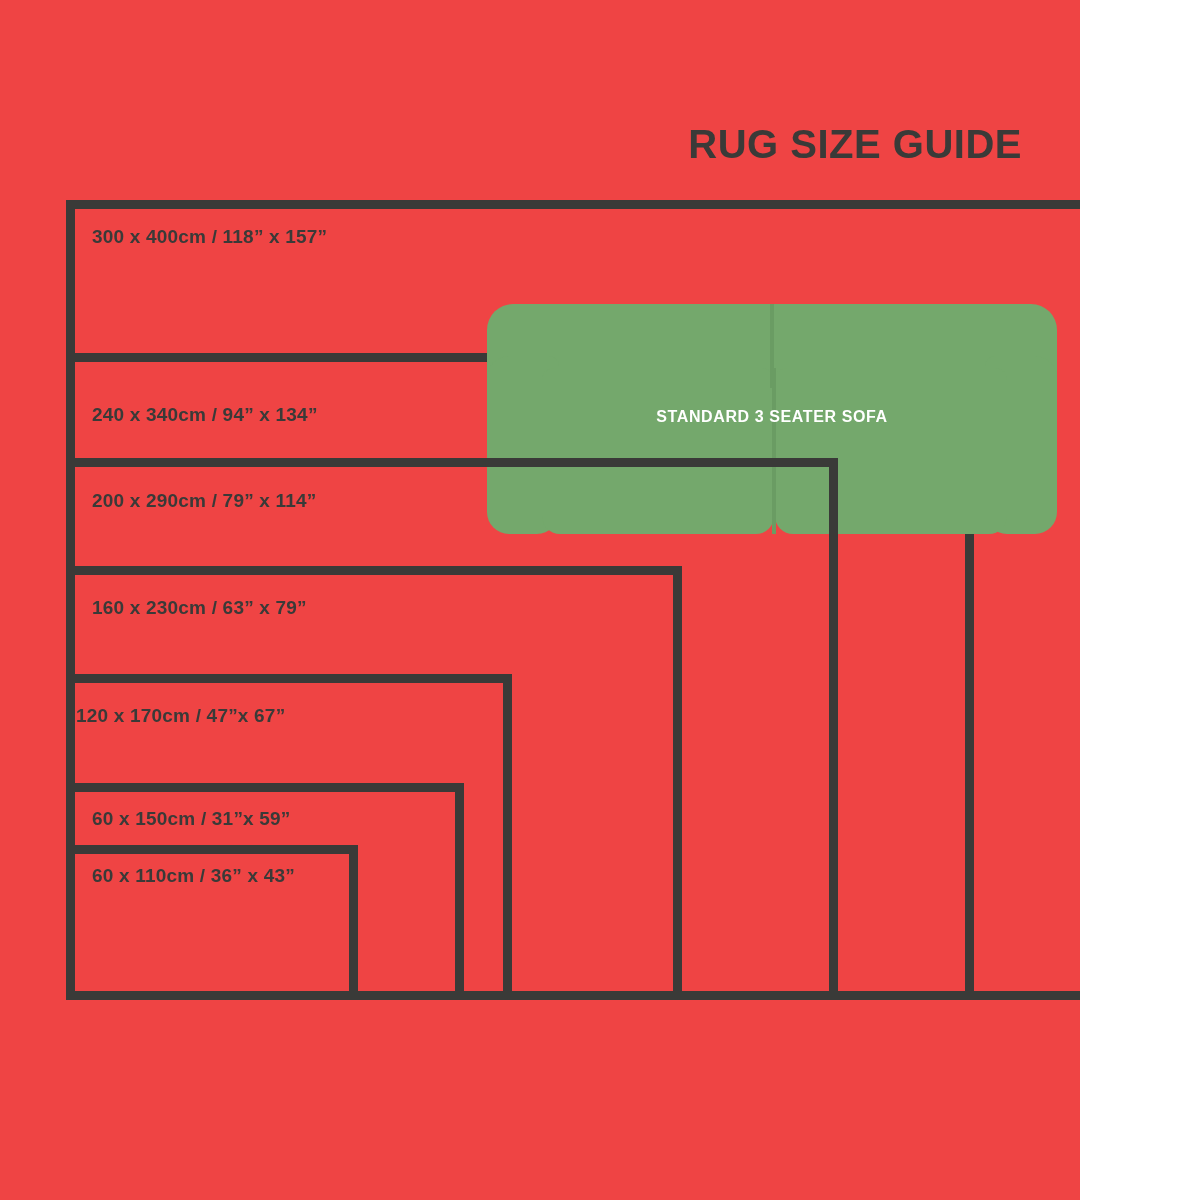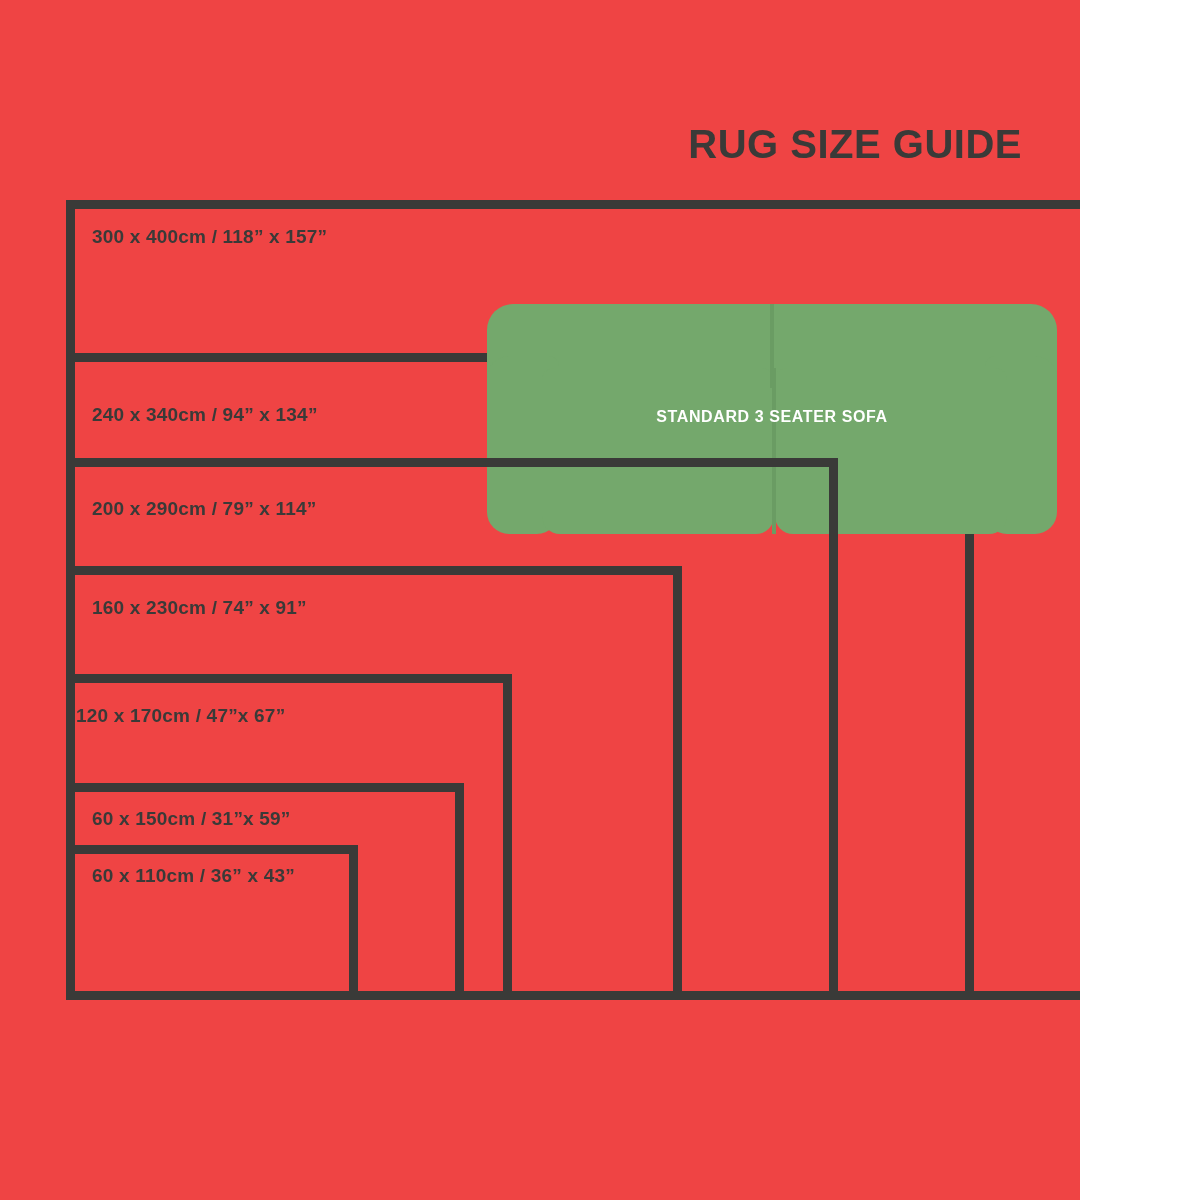--- a/index.html
+++ b/index.html
@@ -135,24 +135,24 @@
     <div class="sofa-part" id="sofa-arm-left"></div>
     <div class="sofa-part" id="sofa-arm-right"></div>
     <div class="sofa-part" id="sofa-seat-left"></div>
     <div class="sofa-part" id="sofa-seat-right"></div>
     <div class="seam" id="seam-v-top"></div>
     <div class="seam" id="seam-v-bottom"></div>
     <div id="sofa-label">STANDARD 3 SEATER SOFA</div>
   </div>
 
   <div class="rug" style="left:66px; top:458px; width:772px; height:542px; z-index:7;"></div>
-  <div class="rug-label" style="left:92px; top:490px; z-index:8;margin-top:8px;">200 x 290cm / 79” x 114”</div>
+  <div class="rug-label" style="left:92px; top:490px; z-index:8;">200 x 290cm / 79” x 114”</div>
 
   <div class="rug" style="left:66px; top:566px; width:616px; height:434px; z-index:7;"></div>
-  <div class="rug-label" style="left:92px; top:597px; z-index:8;">160 x 230cm / 74” x 91”</div>
+  <div class="rug-label" style="left:92px; top:597px; z-index:8;">160 x 230cm / 63” x 79”</div>
 
   <div class="rug" style="left:66px; top:674px; width:446px; height:326px; z-index:7;"></div>
   <div class="rug-label" style="left:76px; top:705px; z-index:8;">120 x 170cm / 47”x 67”</div>
 
   <div class="rug" style="left:66px; top:783px; width:398px; height:217px; z-index:7;"></div>
   <div class="rug-label" style="left:92px; top:808px; z-index:8;">60 x 150cm / 31”x 59”</div>
 
   <div class="rug" style="left:66px; top:845px; width:292px; height:155px; z-index:7;"></div>
   <div class="rug-label" style="left:92px; top:865px; z-index:8;">60 x 110cm / 36” x 43”</div>
 

